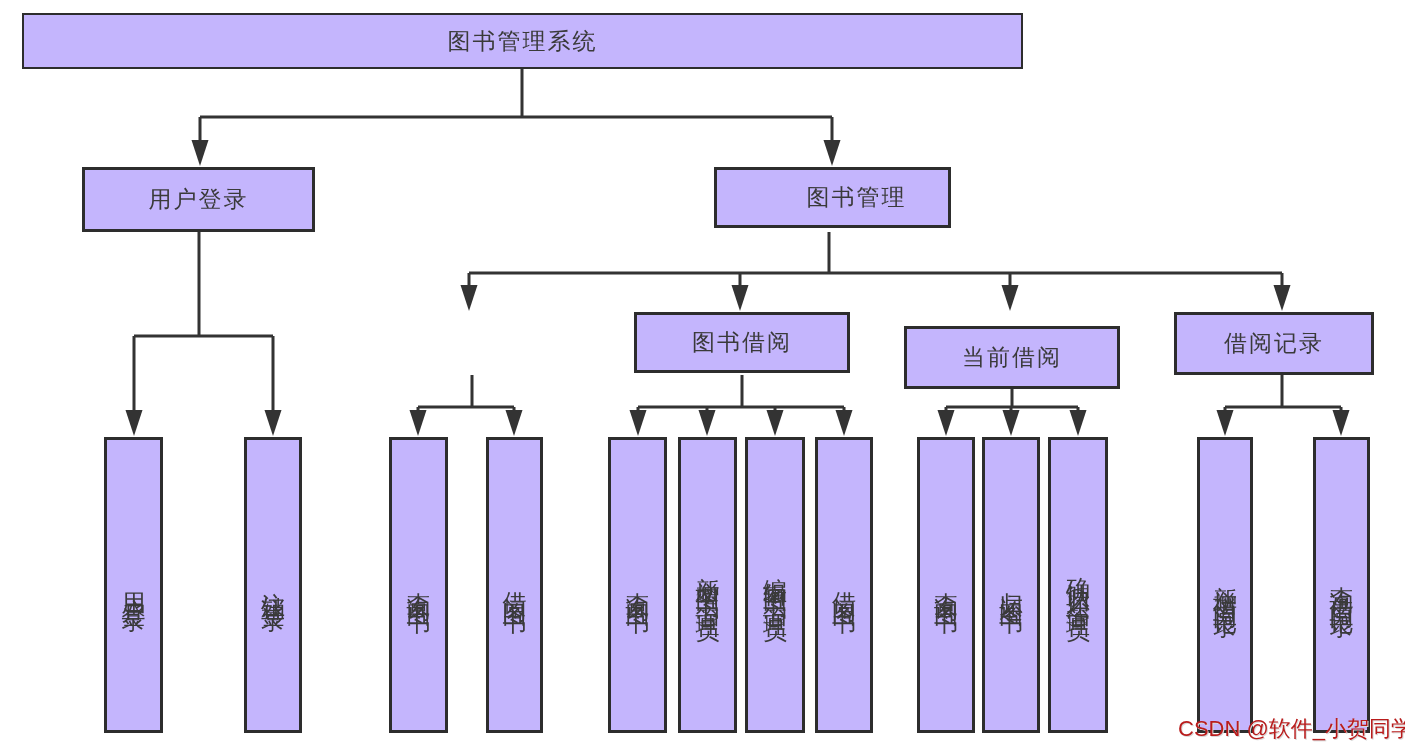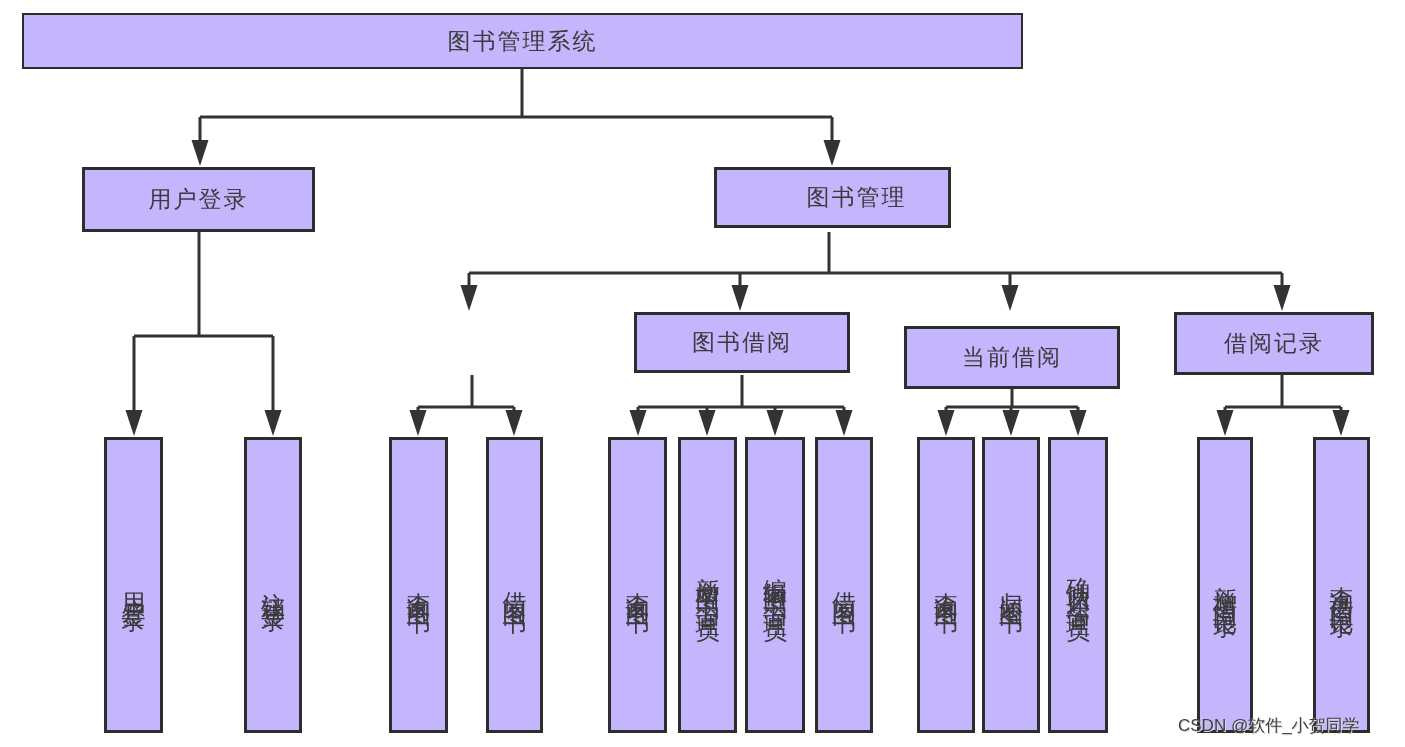--- a/index.html
+++ b/index.html
@@ -43,22 +43,22 @@
     text-orientation: mixed;
     font-size: 24px;
     letter-spacing: 6px;
     line-height: 1;
   }
   .watermark {
     position: absolute;
     left: 1178px;
     top: 714px;
     width: 220px;
-    font-size: 17px;
-    color: #404040;
+    font-size: 22px;
+    color: #b91c1c;
     text-shadow: 1px 1px 0 #d9d9d9;
     white-space: nowrap;
   }
 </style>
 </head>
 <body>
 
 <div class="stage">
 
   <svg class="wires" width="1405" height="747" viewBox="0 0 1405 747">

